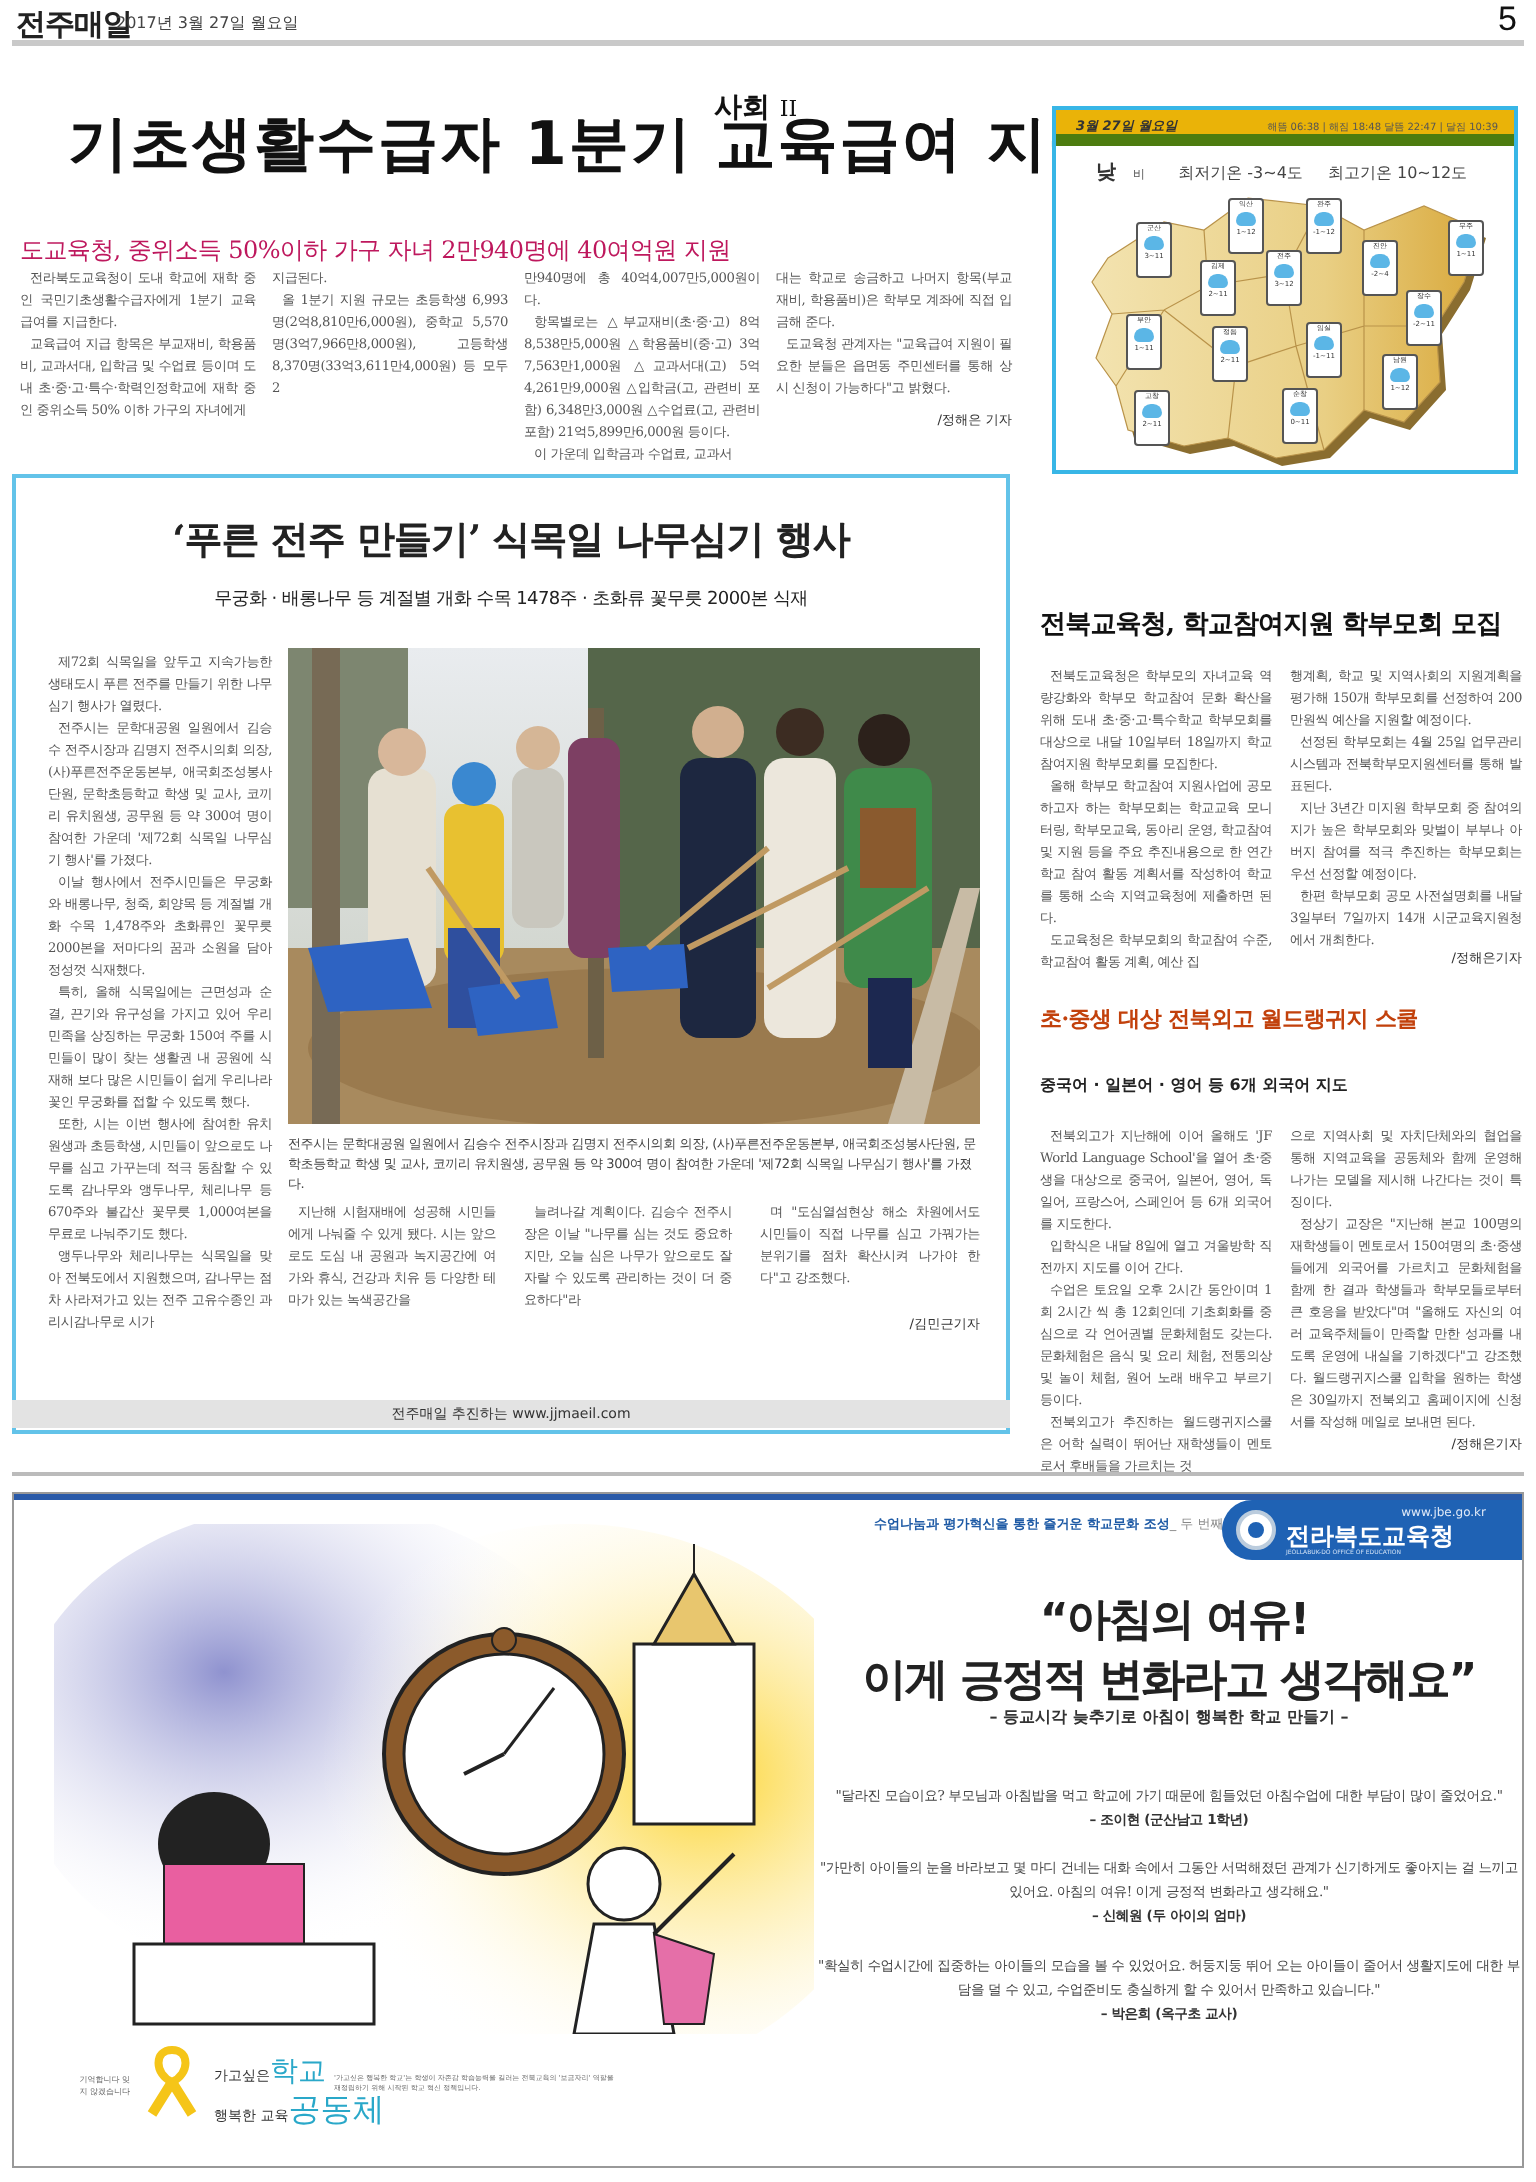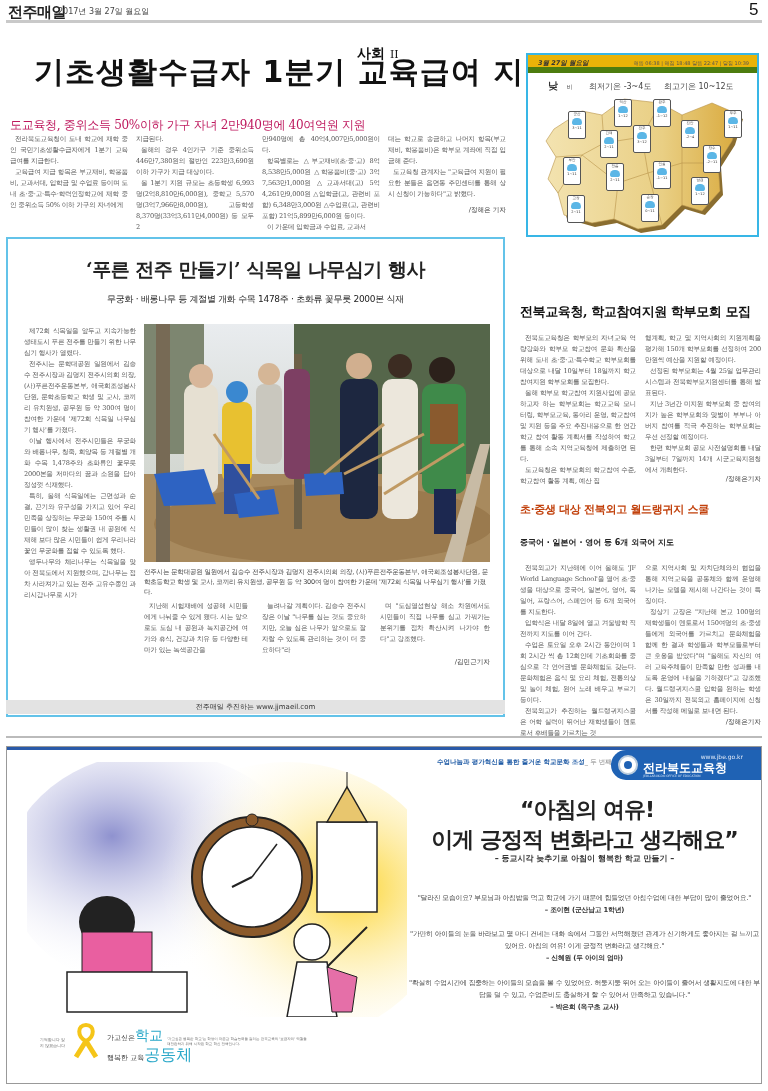--- a/index.html
+++ b/index.html
@@ -85,21 +85,20 @@
 
 <h1 class="abs headline">기초생활수급자 1분기 교육급여 지급</h1>
 <div class="abs subhead">도교육청, 중위소득 50%이하 가구 자녀 2만940명에 40여억원 지원</div>
 
 <div class="abs body-col" style="left:10px;top:134px;width:118px;">
   <p>전라북도교육청이 도내 학교에 재학 중인 국민기초생활수급자에게 1분기 교육급여를 지급한다.</p>
   <p>교육급여 지급 항목은 부교재비, 학용품비, 교과서대, 입학금 및 수업료 등이며 도내 초·중·고·특수·학력인정학교에 재학 중인 중위소득 50% 이하 가구의 자녀에게</p>
 </div>
 <div class="abs body-col" style="left:136px;top:134px;width:118px;">
   <p style="text-indent:0">지급된다.</p>
-  <p>올해의 경우 4인가구 기준 중위소득 446만7,380원의 절반인 223만3,690원 이하 가구가 지급 대상이다.</p>
   <p>올 1분기 지원 규모는 초등학생 6,993명(2억8,810만6,000원), 중학교 5,570명(3억7,966만8,000원), 고등학생 8,370명(33억3,611만4,000원) 등 모두 2</p>
 </div>
 <div class="abs body-col" style="left:262px;top:134px;width:118px;">
   <p style="text-indent:0">만940명에 총 40억4,007만5,000원이다.</p>
   <p>항목별로는 △부교재비(초·중·고) 8억8,538만5,000원 △학용품비(중·고) 3억7,563만1,000원 △교과서대(고) 5억4,261만9,000원 △입학금(고, 관련비 포함) 6,348만3,000원 △수업료(고, 관련비 포함) 21억5,899만6,000원 등이다.</p>
   <p>이 가운데 입학금과 수업료, 교과서</p>
 </div>
 <div class="abs body-col" style="left:388px;top:134px;width:118px;">
   <p style="text-indent:0">대는 학교로 송금하고 나머지 항목(부교재비, 학용품비)은 학부모 계좌에 직접 입금해 준다.</p>
   <p>도교육청 관계자는 "교육급여 지원이 필요한 분들은 읍면동 주민센터를 통해 상시 신청이 가능하다"고 밝혔다.</p>
@@ -148,20 +147,21 @@
 <div class="abs tree-box"></div>
 <div class="abs tree-box2"></div>
 <h2 class="abs tree-title">‘푸른 전주 만들기’ 식목일 나무심기 행사</h2>
 <div class="abs tree-sub">무궁화 · 배롱나무 등 계절별 개화 수목 1478주 · 초화류 꽃무릇 2000본 식재</div>
 
 <div class="abs body-col" style="left:24px;top:326px;width:112px;">
   <p>제72회 식목일을 앞두고 지속가능한 생태도시 푸른 전주를 만들기 위한 나무심기 행사가 열렸다.</p>
   <p>전주시는 문학대공원 일원에서 김승수 전주시장과 김명지 전주시의회 의장, (사)푸른전주운동본부, 애국회조성봉사단원, 문학초등학교 학생 및 교사, 코끼리 유치원생, 공무원 등 약 300여 명이 참여한 가운데 '제72회 식목일 나무심기 행사'를 가졌다.</p>
   <p>이날 행사에서 전주시민들은 무궁화와 배롱나무, 청죽, 회양목 등 계절별 개화 수목 1,478주와 초화류인 꽃무릇 2000본을 저마다의 꿈과 소원을 담아 정성껏 식재했다.</p>
   <p>특히, 올해 식목일에는 근면성과 순결, 끈기와 유구성을 가지고 있어 우리민족을 상징하는 무궁화 150여 주를 시민들이 많이 찾는 생활권 내 공원에 식재해 보다 많은 시민들이 쉽게 우리나라 꽃인 무궁화를 접할 수 있도록 했다.</p>
+  <p>또한, 시는 이번 행사에 참여한 유치원생과 초등학생, 시민들이 앞으로도 나무를 심고 가꾸는데 적극 동참할 수 있도록 감나무와 앵두나무, 체리나무 등 670주와 불갑산 꽃무릇 1,000여본을 무료로 나눠주기도 했다.</p>
   <p>앵두나무와 체리나무는 식목일을 맞아 전북도에서 지원했으며, 감나무는 점차 사라져가고 있는 전주 고유수종인 과리시감나무로 시가</p>
 </div>
 
 <div class="abs photo">
   <svg width="346" height="238" viewBox="0 0 346 238">
     <defs>
       <linearGradient id="sky" x1="0" y1="0" x2="0" y2="1">
           <stop offset="0" stop-color="#e9ecef"></stop>
           <stop offset="1" stop-color="#c6cbbf"></stop>
         </linearGradient>

